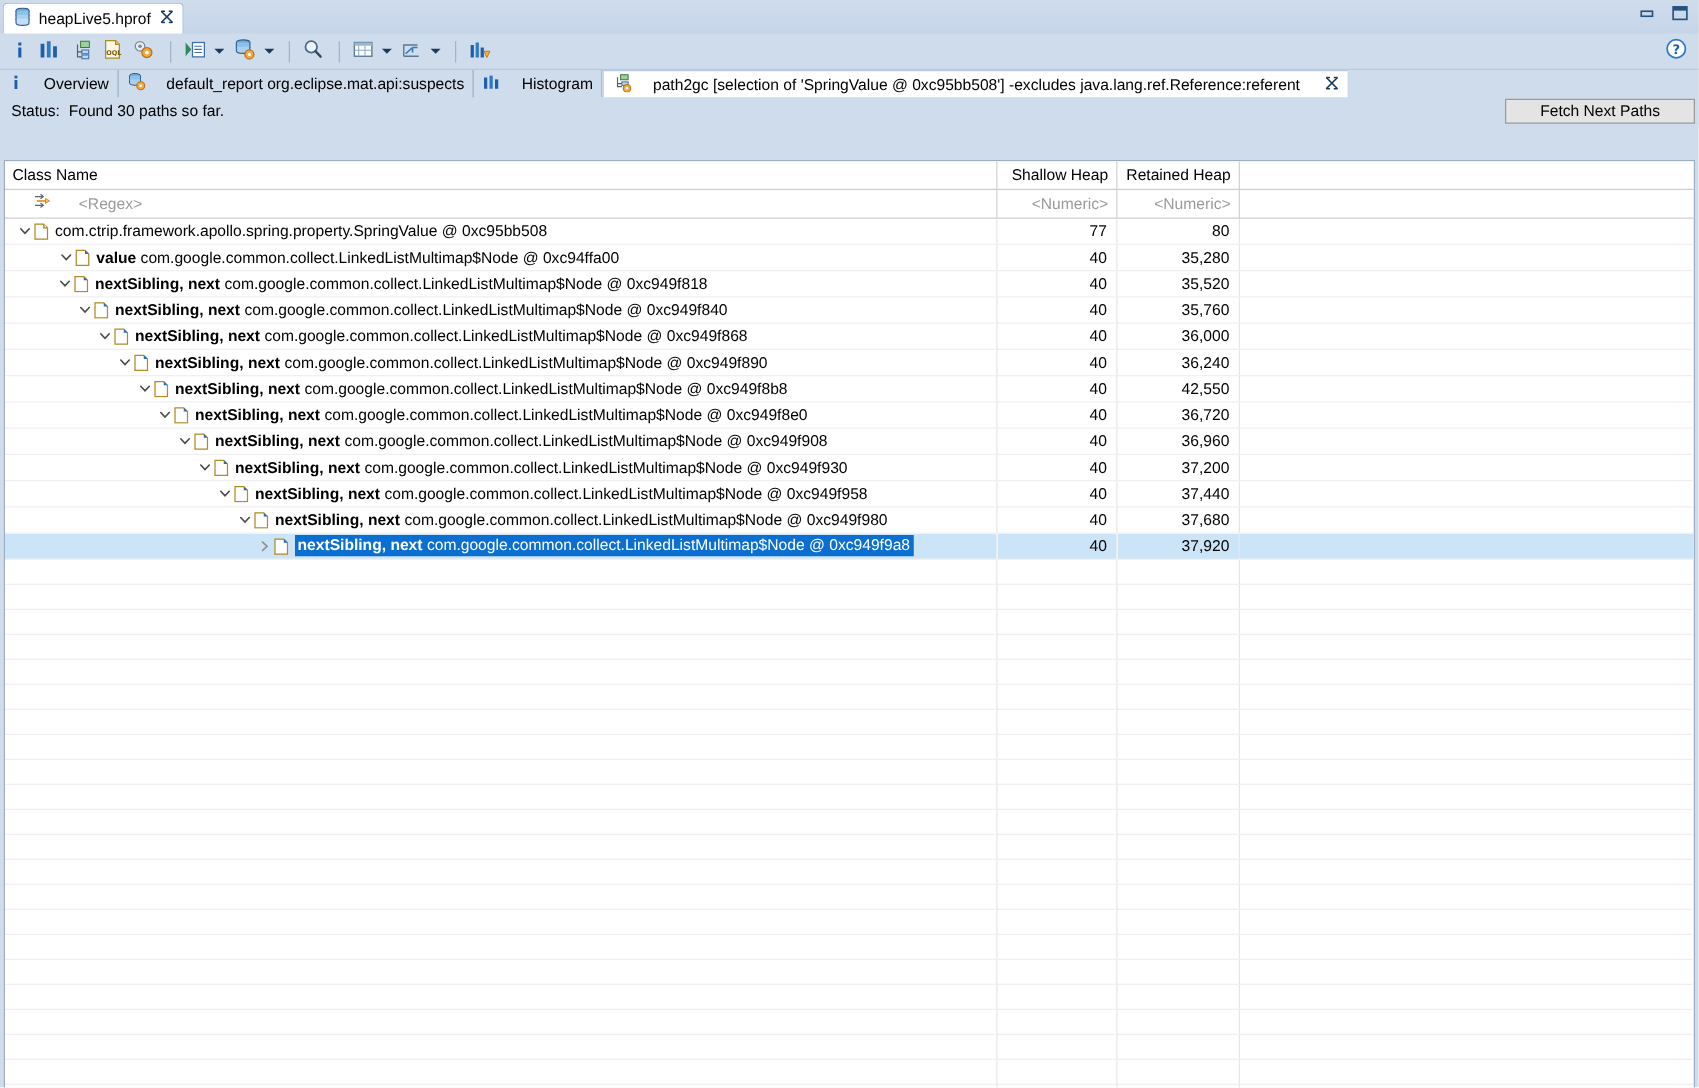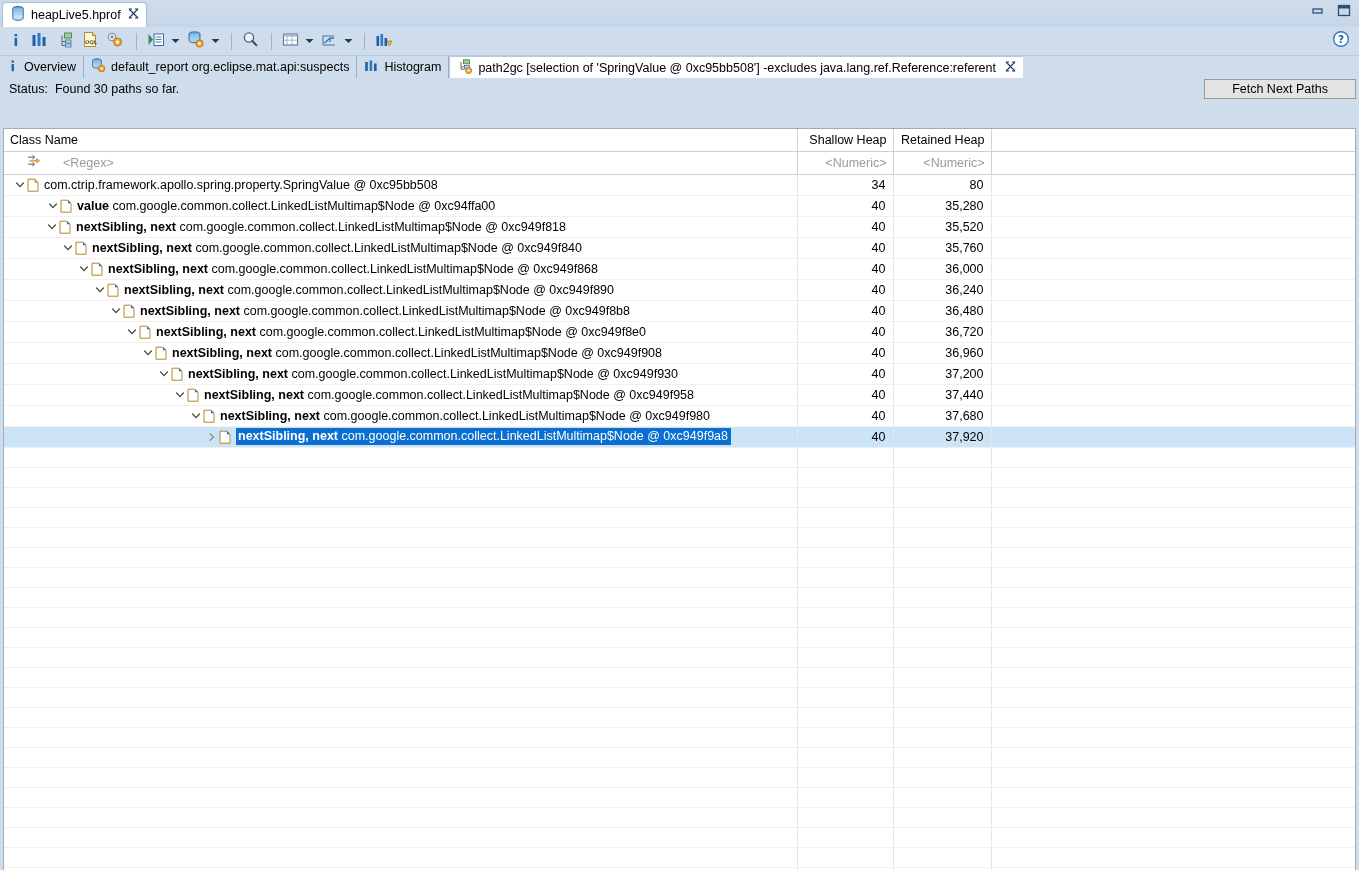--- a/index.html
+++ b/index.html
@@ -86,21 +86,21 @@
     background: #cfdcec;
     display: flex;
     align-items: stretch;
     font-size: 12.5px;
     position: relative;
   }
   .etab {
     display: flex;
     align-items: center;
     padding: 0 7px;
-    gap: 5px;
+    gap: 16px;
     border-right: 1px solid #9bb0c8;
     white-space: nowrap;
     box-sizing: border-box;
     color: #000;
   }
   .etab.active {
     background: #ffffff;
     border-right: none;
     border-top: 1px solid #b9cade;
     border-left: 1px solid #b9cade;
@@ -521,21 +521,21 @@
                 </span>
                 <span class="obj-icon">
                   <svg width="12" height="14" viewBox="0 0 12 14">
                     <path d="M1 1.2 h7 l3 3 v9 h-10 z" fill="#ffffff" stroke="#b08a22" stroke-width="1"></path>
                     <path d="M8 1.2 v3 h3" fill="#f3ead0" stroke="#b08a22" stroke-width="1"></path>
                   </svg>
                 </span>
                 <span class="rowtext"><span class="cls">com.ctrip.framework.apollo.spring.property.SpringValue @ 0xc95bb508</span></span>
               </div>
             </td>
-            <td class="num">34</td>
+            <td class="num">77</td>
             <td class="num">80</td>
             <td></td>
           </tr>
           <tr class="datarow">
             <td>
               <div class="namecell-inner" style="padding-left: 42px;">
                 <span class="twisty">
                   <svg width="10" height="10" viewBox="0 0 10 10">
                     <path d="M1.6 3 L5 6.6 L8.4 3" stroke="#4a4a4a" stroke-width="1.3" fill="none" stroke-linecap="round"></path>
                   </svg>
@@ -648,21 +648,21 @@
                 <span class="obj-icon">
                   <svg width="12" height="14" viewBox="0 0 12 14">
                     <path d="M1 1.2 h7 l3 3 v9 h-10 z" fill="#ffffff" stroke="#b08a22" stroke-width="1"></path>
                     <path d="M8 1.2 v3 h3 z" fill="#1f6fc4"></path>
                   </svg>
                 </span>
                 <span class="rowtext"><span class="fld">nextSibling, next</span> <span class="cls">com.google.common.collect.LinkedListMultimap$Node @ 0xc949f8b8</span></span>
               </div>
             </td>
             <td class="num">40</td>
-            <td class="num">36,480</td>
+            <td class="num">42,550</td>
             <td></td>
           </tr>
           <tr class="datarow">
             <td>
               <div class="namecell-inner" style="padding-left: 121px;">
                 <span class="twisty">
                   <svg width="10" height="10" viewBox="0 0 10 10">
                     <path d="M1.6 3 L5 6.6 L8.4 3" stroke="#4a4a4a" stroke-width="1.3" fill="none" stroke-linecap="round"></path>
                   </svg>
                 </span>

